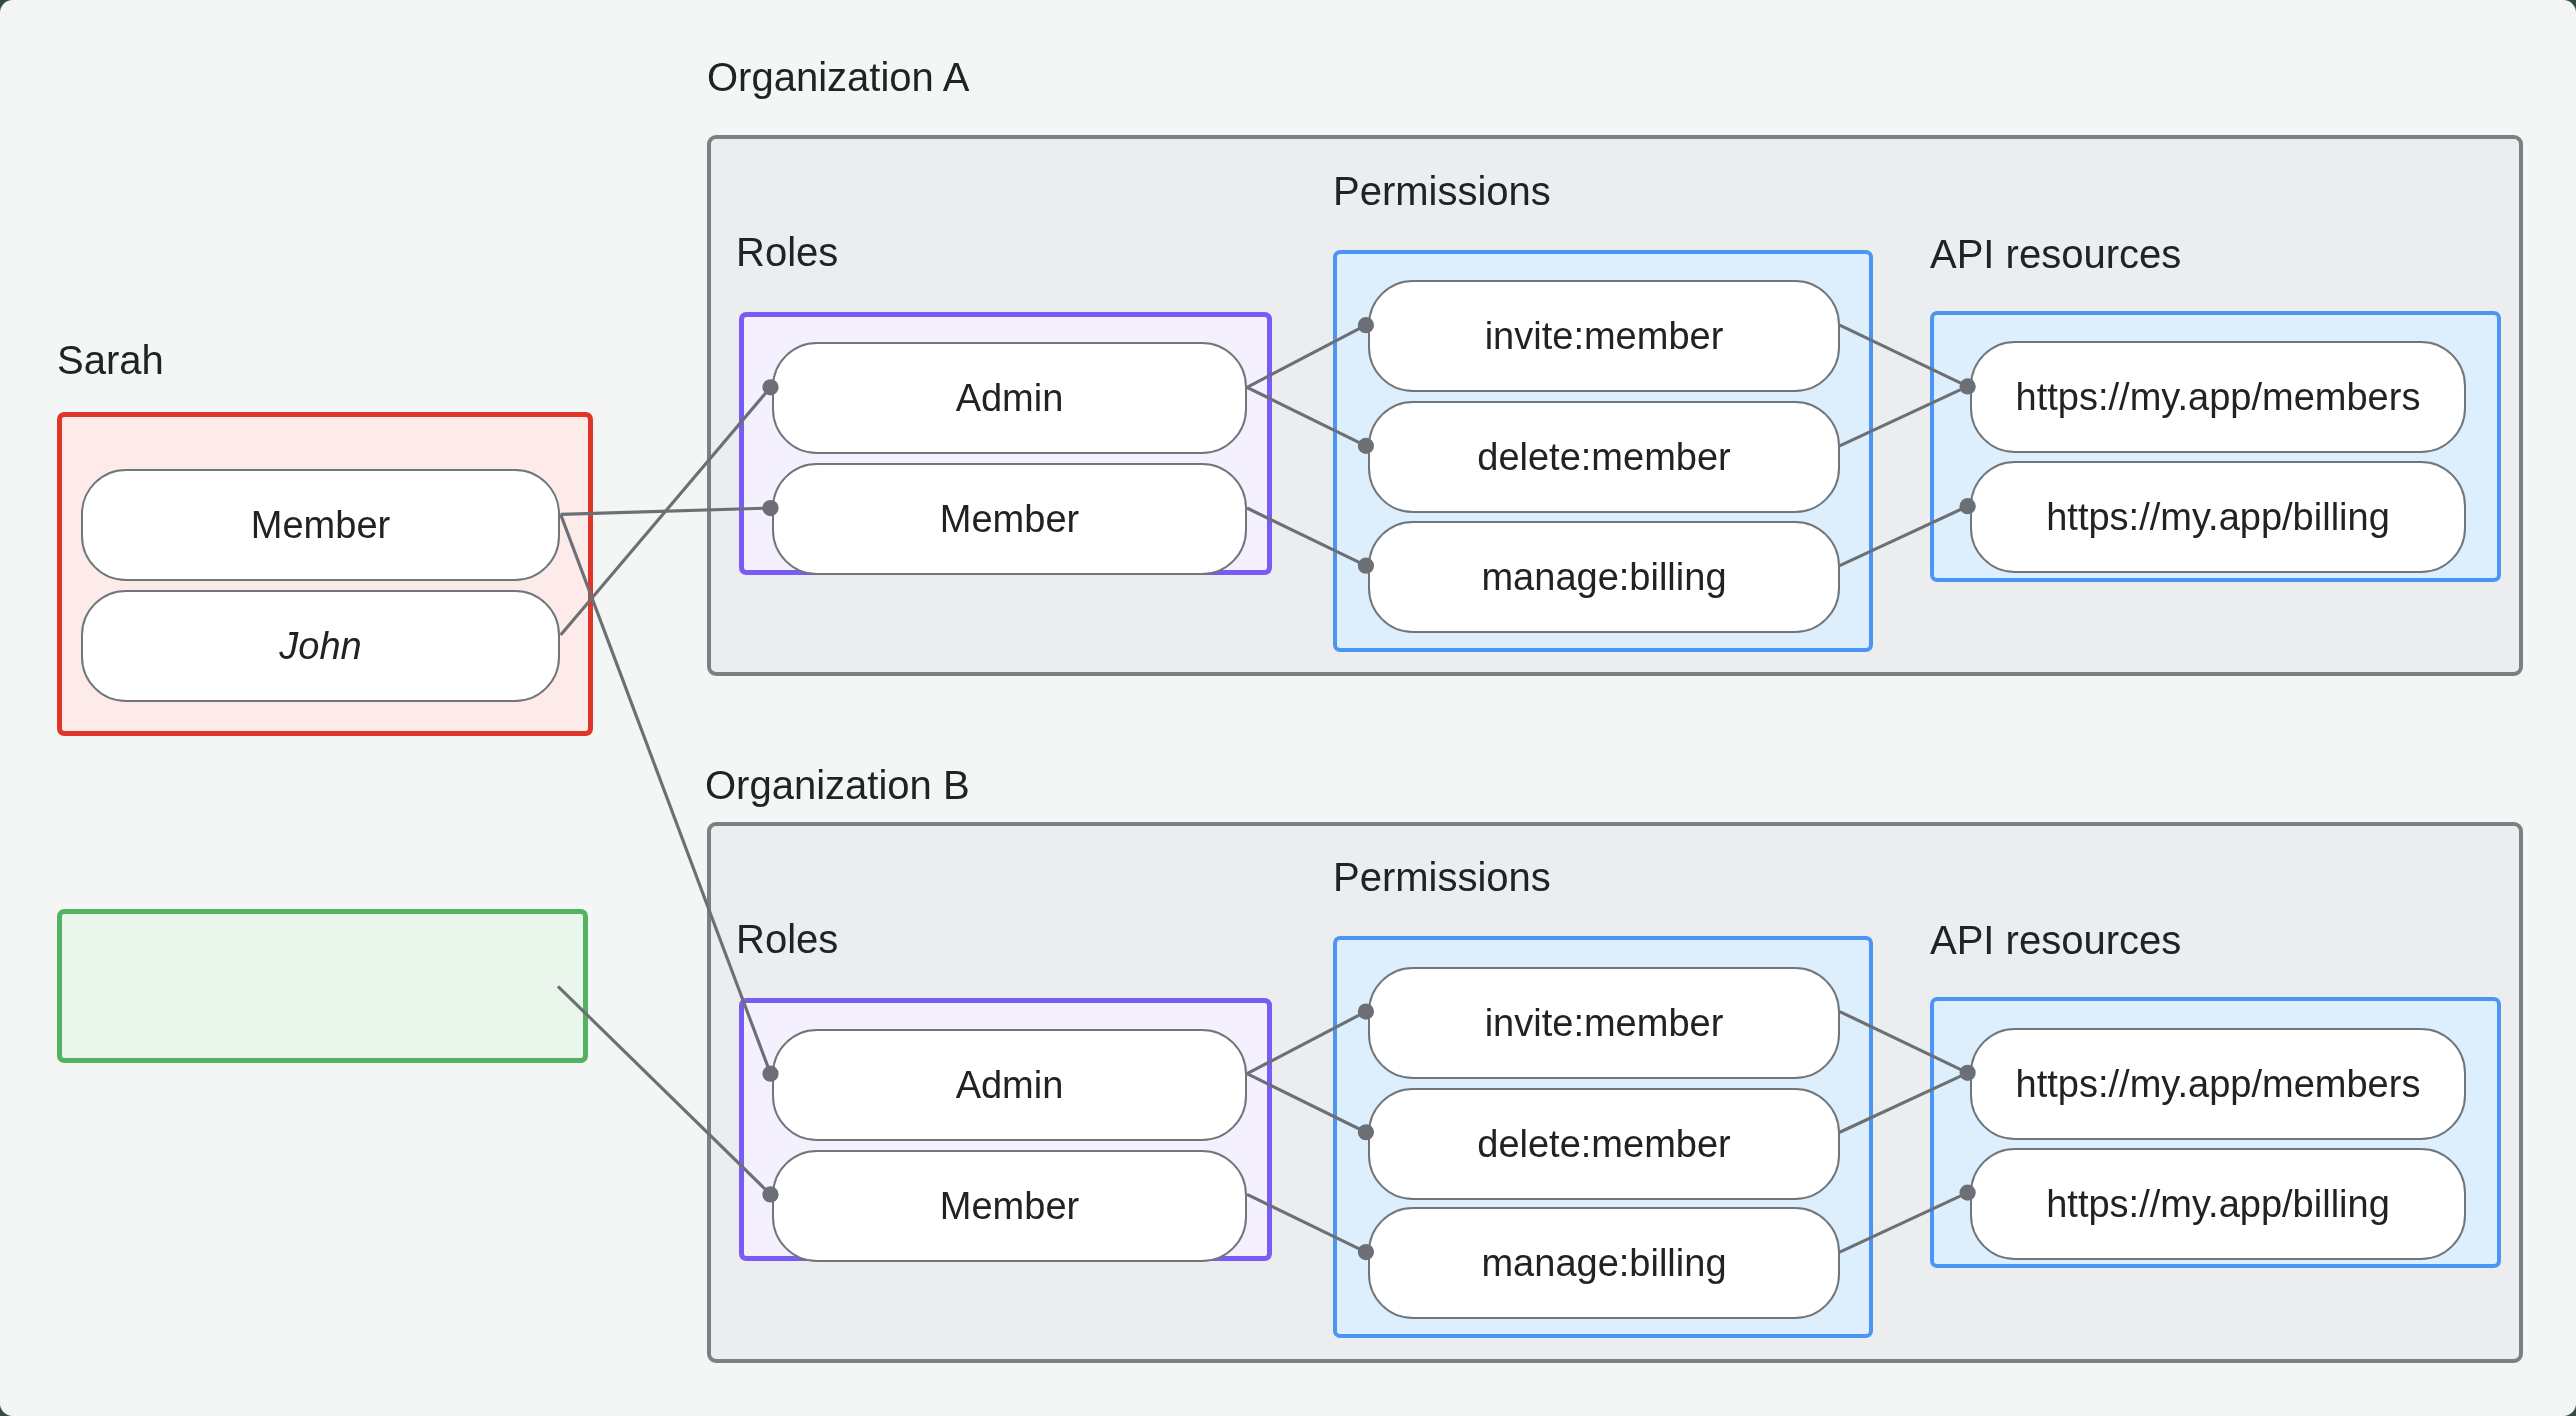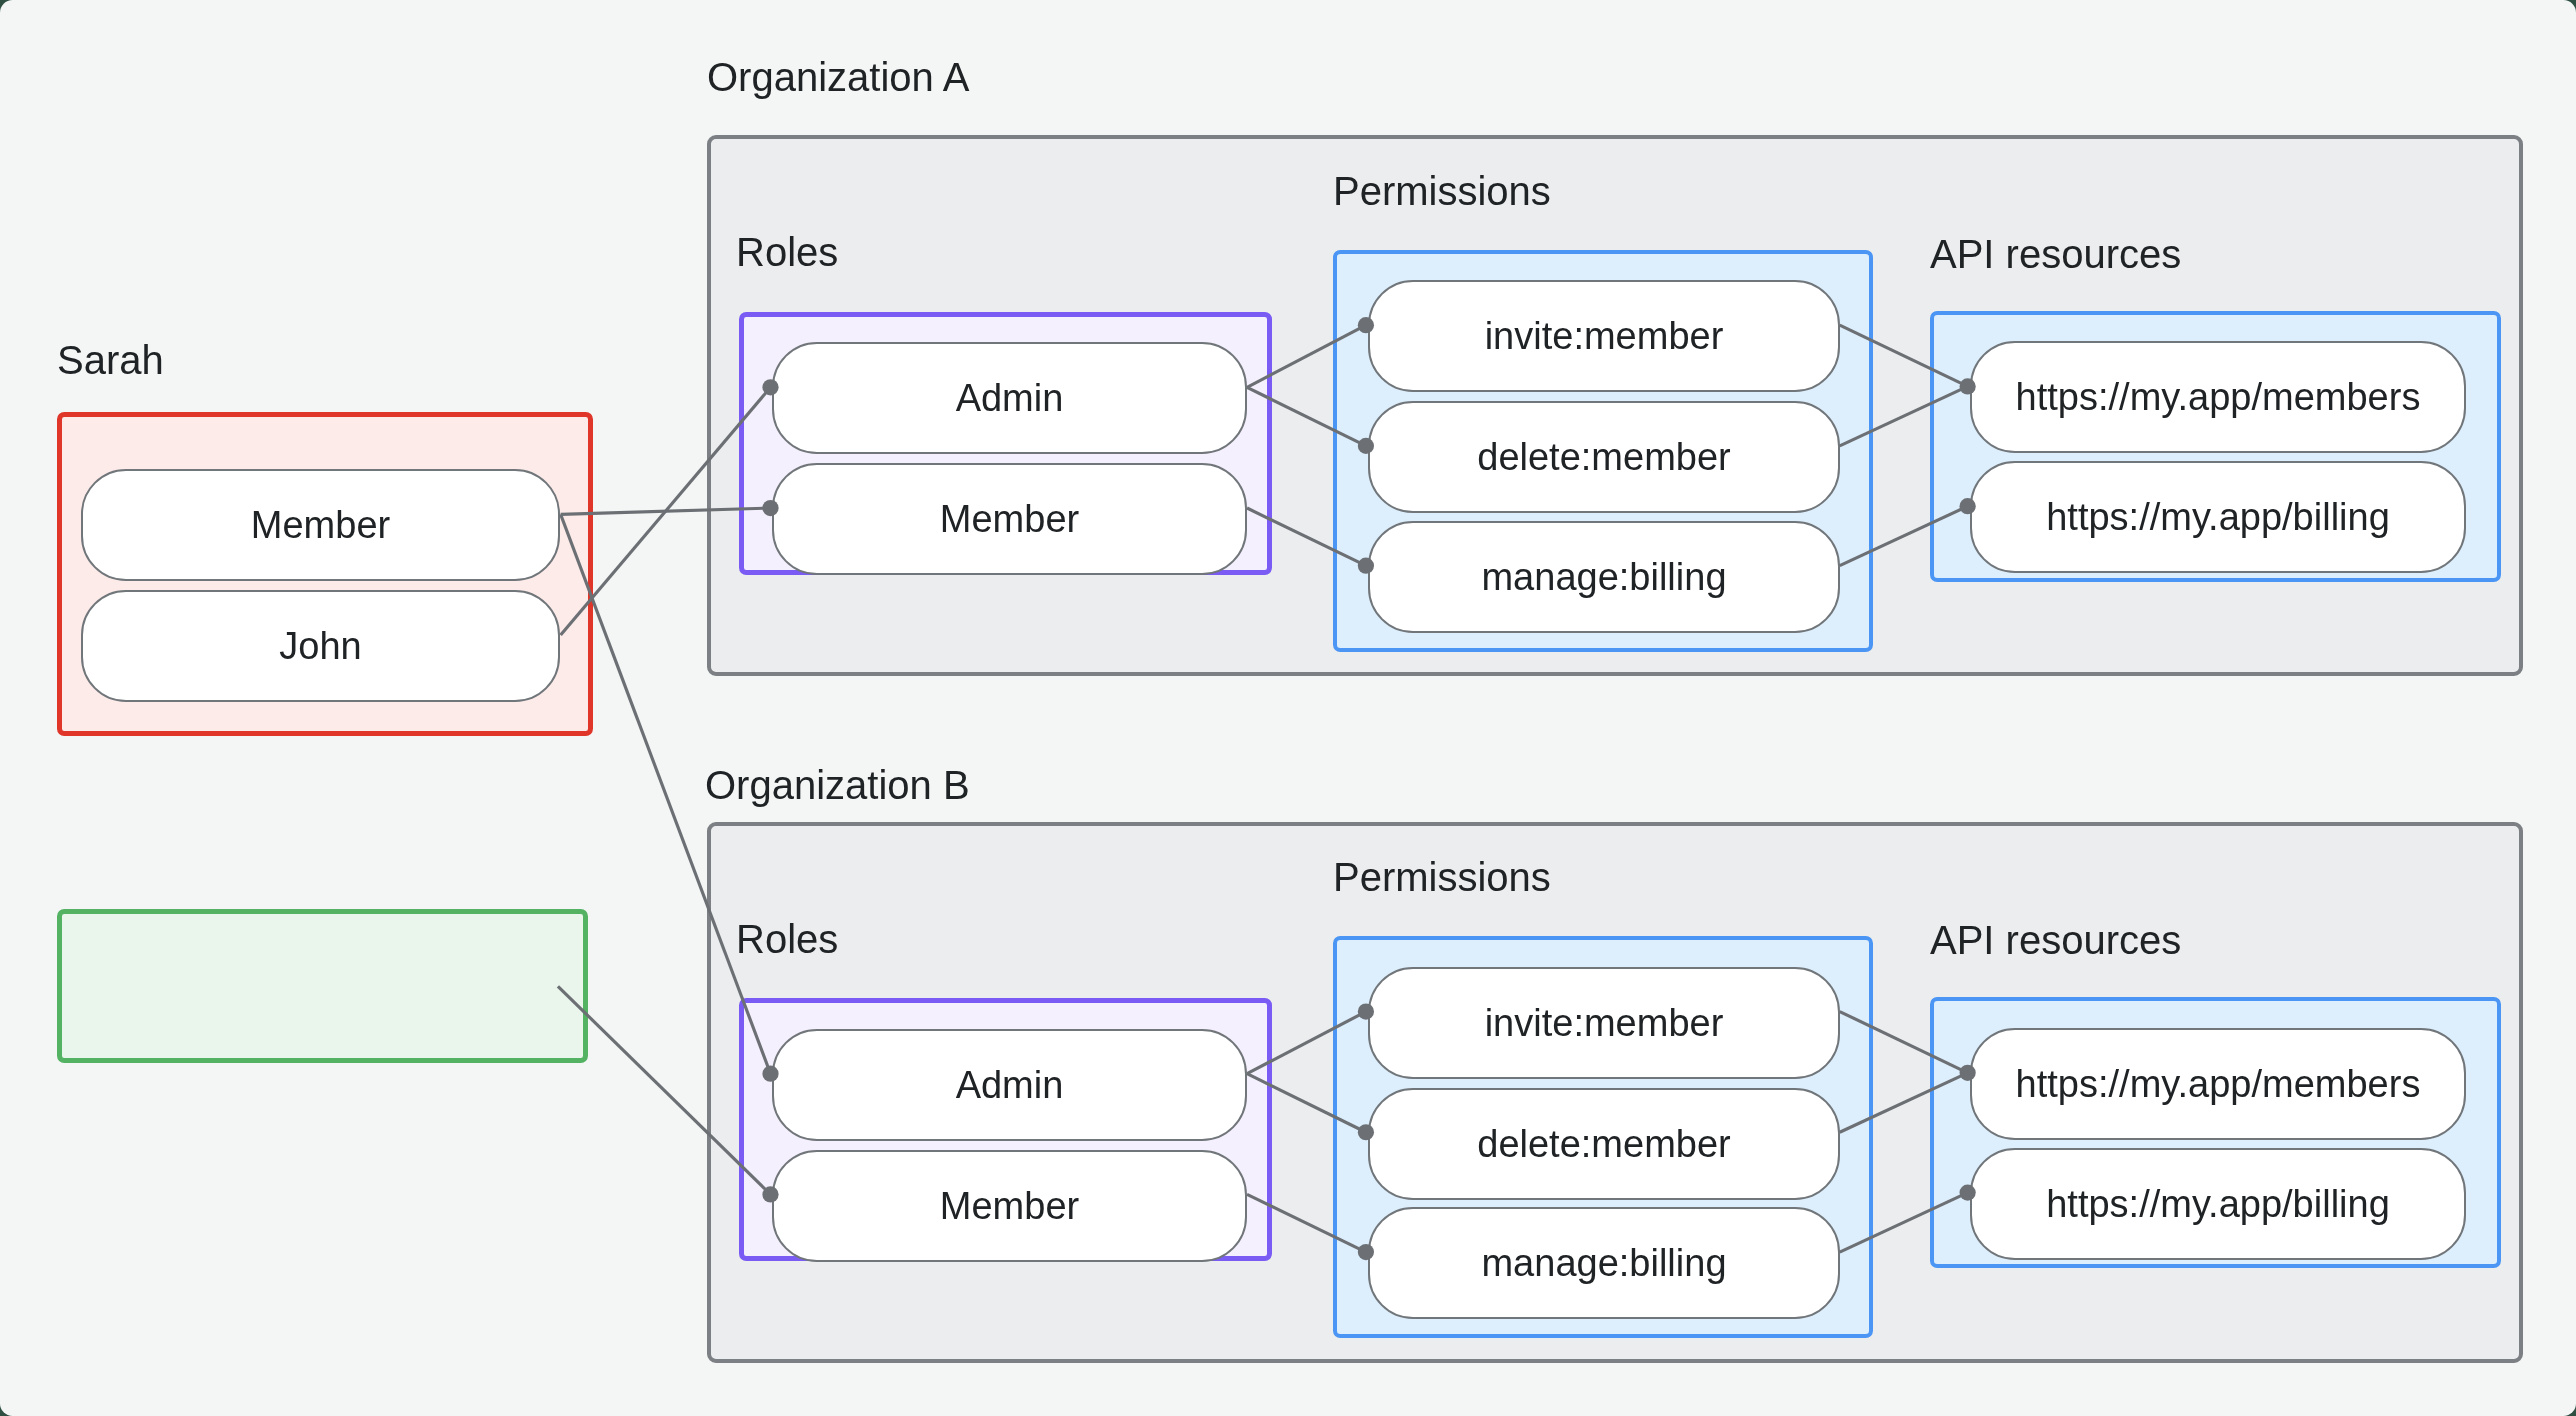--- a/index.html
+++ b/index.html
@@ -33,21 +33,21 @@
 </style>
 </head>
 <body>
 
 <div id="canvas">
   <div id="page">
 
     <div class="label" style="left:57px; top:335px;">Sarah</div>
     <div class="box users-box" style="left:57px; top:412px; width:536px; height:324px;"></div>
     <div class="pill" style="left:81px; top:469px; width:479px;">Member</div>
-    <div class="pill" style="left:81px; top:590px; width:479px;">John</div>
+    <div class="pill" style="left:81px; top:590px; width:479px;font-style:italic;">John</div>
 
     <div class="box m2m-box" style="left:57px; top:909px; width:531px; height:154px;"></div>
 
     <div class="label" style="left:707px; top:52px;">Organization A</div>
     <div class="box org-box" style="left:707px; top:135px; width:1816px; height:541px;"></div>
 
     <div class="label" style="left:736px; top:227px;">Roles</div>
     <div class="box roles-box" style="left:739px; top:312px; width:533px; height:263px;"></div>
     <div class="pill" style="left:772px; top:342px; width:475px;">Admin</div>
     <div class="pill" style="left:772px; top:463px; width:475px;">Member</div>

